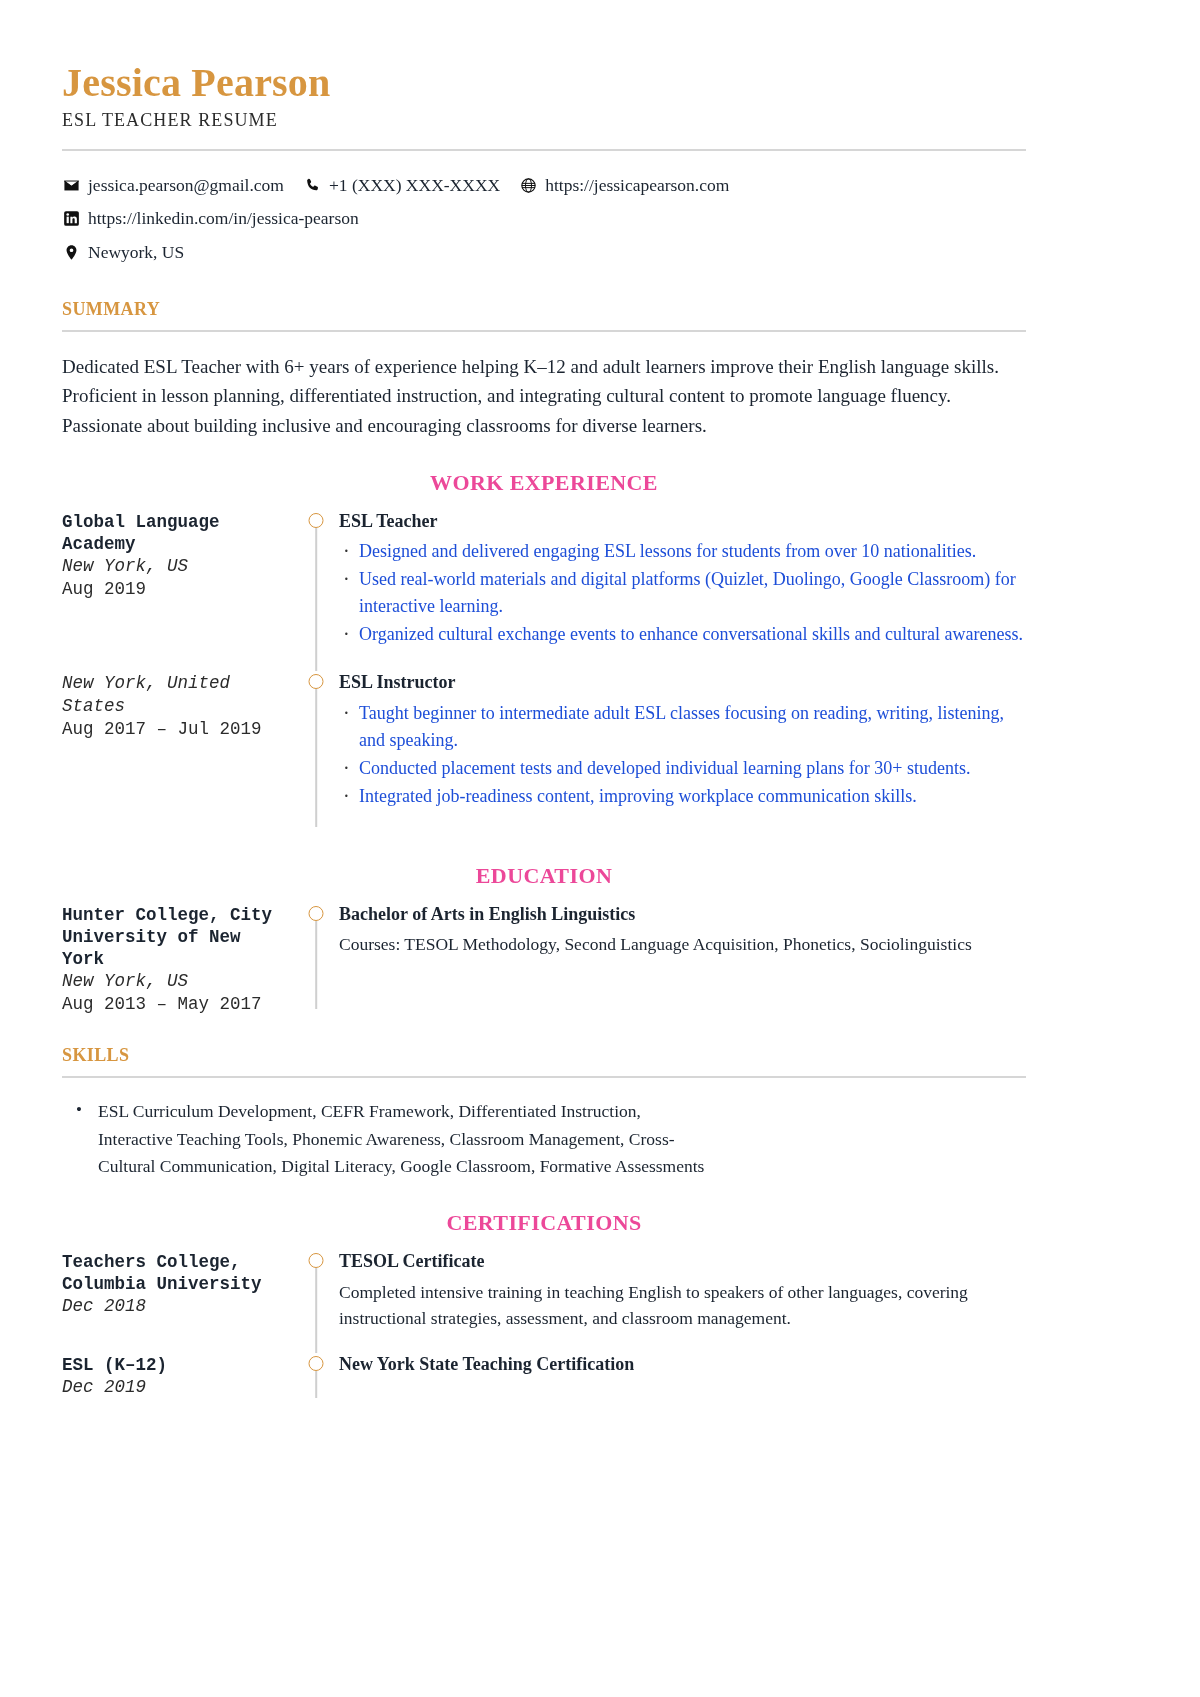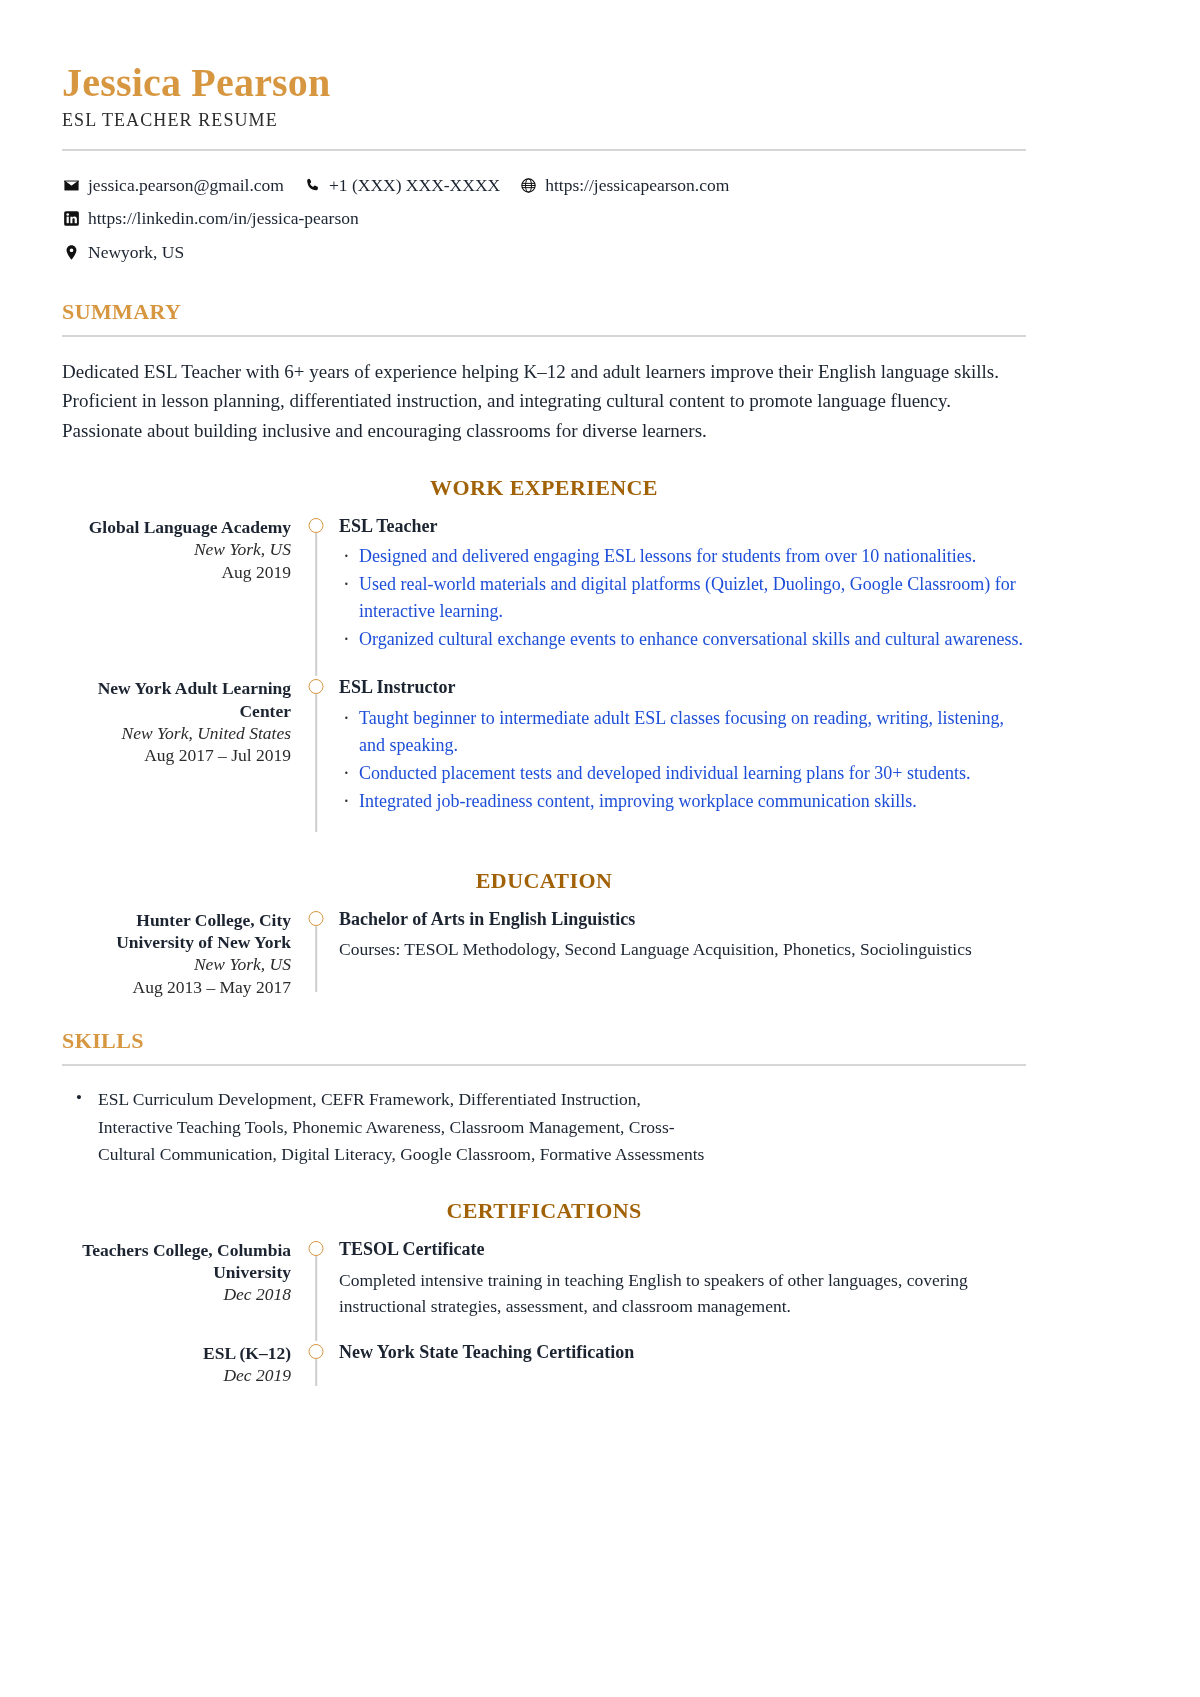--- a/index.html
+++ b/index.html
@@ -67,59 +67,60 @@
     width: 19px;
     height: 19px;
     margin-right: 7px;
     flex: none;
   }
   .contact-item .ico svg { display: block; }
 
   
   .sec { margin-top: 30px; }
   .sec-head-left {
-    font-size: 22px;
+    font-size: 18px;
     font-weight: 700;
     color: #d79640;
     letter-spacing: 0.4px;
     margin: 0 0 10px 0;
   }
   .sec-rule {
     height: 2px;
     background: #d6d6d6;
     margin: 0 0 20px 0;
   }
   .sec-head-center {
     font-size: 22px;
     font-weight: 700;
-    color: #a16207;
+    color: #ec4899;
     letter-spacing: 0.4px;
     text-align: center;
     margin: 0 0 14px 0;
   }
 
   .summary-text {
     font-size: 19px;
     line-height: 1.55;
     color: #1b2430;
     margin: 0;
   }
 
   
   .entry {
     display: flex;
     align-items: stretch;
   }
   .entry-left {
     width: 243px;
     flex: none;
-    text-align: right;
+    text-align: left;
     padding-right: 14px;
     box-sizing: border-box;
     padding-top: 1px;
+    font-family: Liberation Mono, monospace;
   }
   .e-org {
     font-size: 17.5px;
     font-weight: 700;
     line-height: 1.26;
     color: #1b2430;
   }
   .e-loc {
     font-size: 17.5px;
     font-style: italic;
@@ -319,21 +320,20 @@
         <ul class="e-bullets">
           <li>Designed and delivered engaging ESL lessons for students from over 10 nationalities.</li>
           <li>Used real-world materials and digital platforms (Quizlet, Duolingo, Google Classroom) for interactive learning.</li>
           <li>Organized cultural exchange events to enhance conversational skills and cultural awareness.</li>
         </ul>
       </div>
     </div>
 
     <div class="entry last">
       <div class="entry-left">
-        <div class="e-org">New York Adult Learning Center</div>
         <div class="e-loc">New York, United States</div>
         <div class="e-date">Aug 2017 – Jul 2019</div>
       </div>
       <div class="entry-rail">
         <span class="dot"></span>
         <span class="line"></span>
       </div>
       <div class="entry-right">
         <div class="e-title">ESL Instructor</div>
         <ul class="e-bullets">

